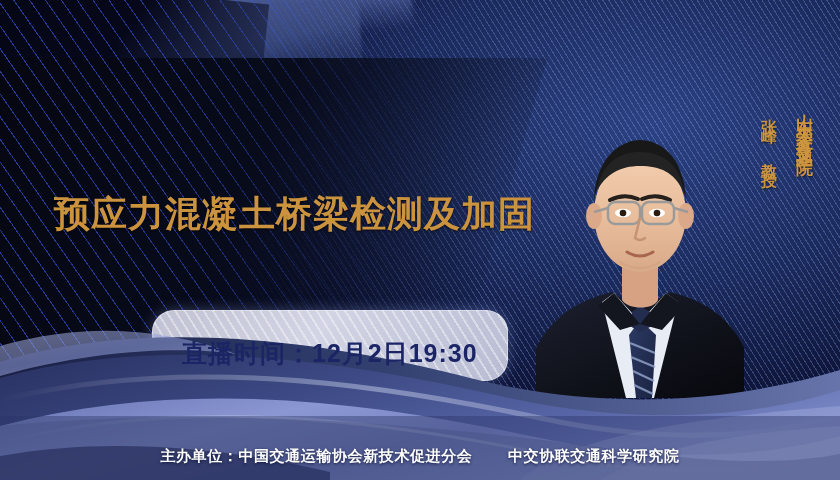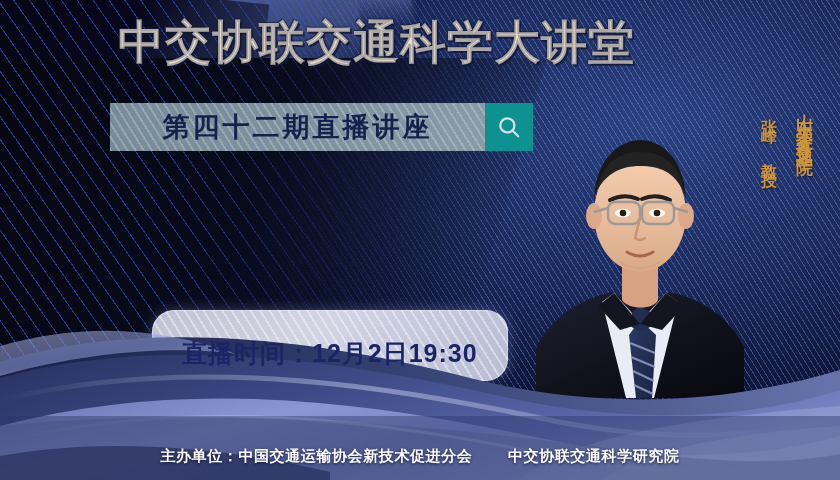--- a/index.html
+++ b/index.html
@@ -271,34 +271,23 @@
         <path d="M91 156 q13 8 26 0" stroke="#a9664f" stroke-width="3" fill="none" stroke-linecap="round"></path>
 
         <path d="M84 166 q20 12 40 0" stroke="#cf9c7c" stroke-width="2" fill="none" opacity=".6"></path>
       </g>
     </svg>
   </div>
 
   <div class="v-text" id="speaker-name">张峰  教授</div>
   <div class="v-text" id="speaker-affil">山东大学齐鲁交通学院</div>
 
-  <div class="title">中交协联交通科学大讲堂</div>
-
-  <div class="ep-bar">
-    <div class="ep-bar-body">
-      <span class="ep-text">第四十二期直播讲座</span>
-    </div>
-    <div class="ep-search">
-      <svg viewBox="0 0 24 24" fill="none" stroke="#d7dde2" stroke-width="2.1" stroke-linecap="round">
-        <circle cx="10.5" cy="10.5" r="6.5"></circle>
-        <line x1="15.4" y1="15.4" x2="20.5" y2="20.5"></line>
-      </svg>
-    </div>
-  </div>
-
+
+
+  <div class="subtitle">预应力混凝土桥梁检测及加固</div>
 
   <div class="time-pill">
     <span class="time-text">直播时间：12月2日19:30</span>
   </div>
 
   <div class="ribbons">
     <svg viewBox="0 0 840 230" preserveAspectRatio="none" xmlns="http://www.w3.org/2000/svg">
       <defs>
         <linearGradient id="rb1" x1="0" y1="0" x2="1" y2="0.4">
           <stop offset="0%" stop-color="#6b78b8"></stop>

